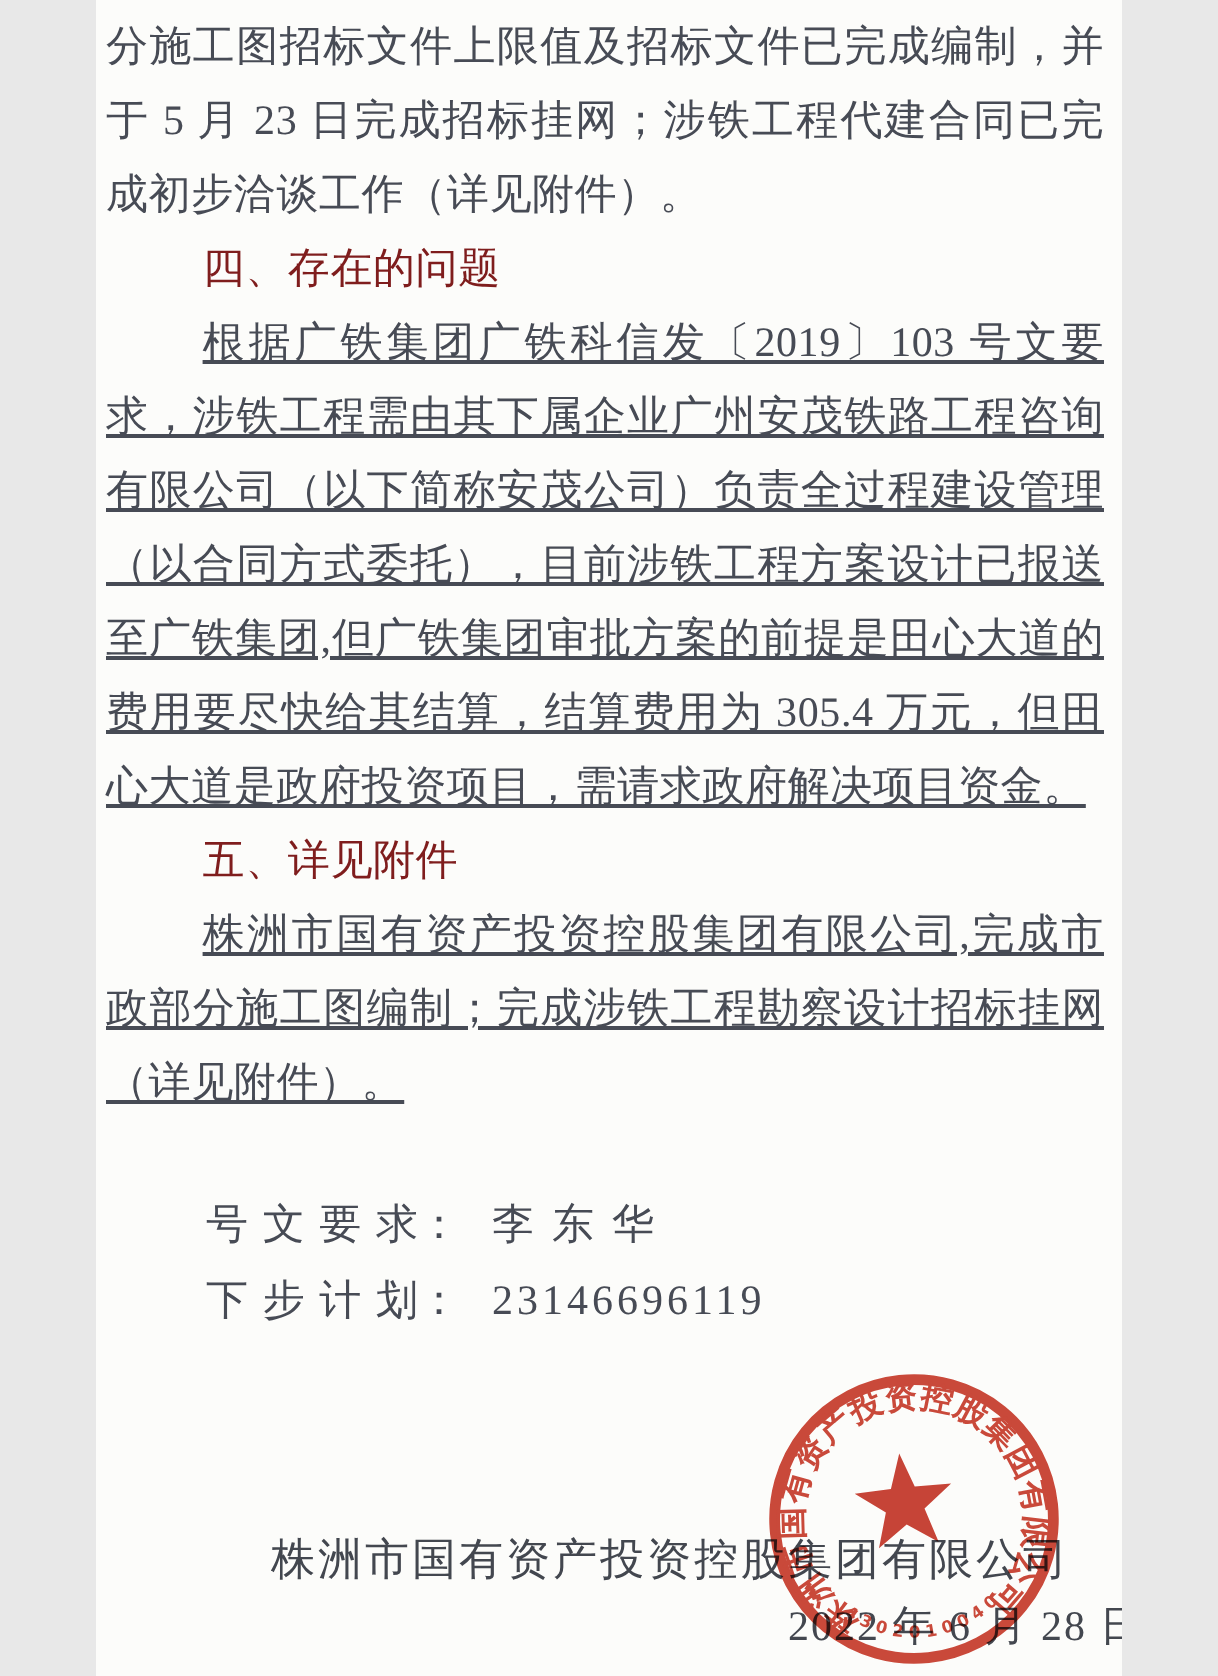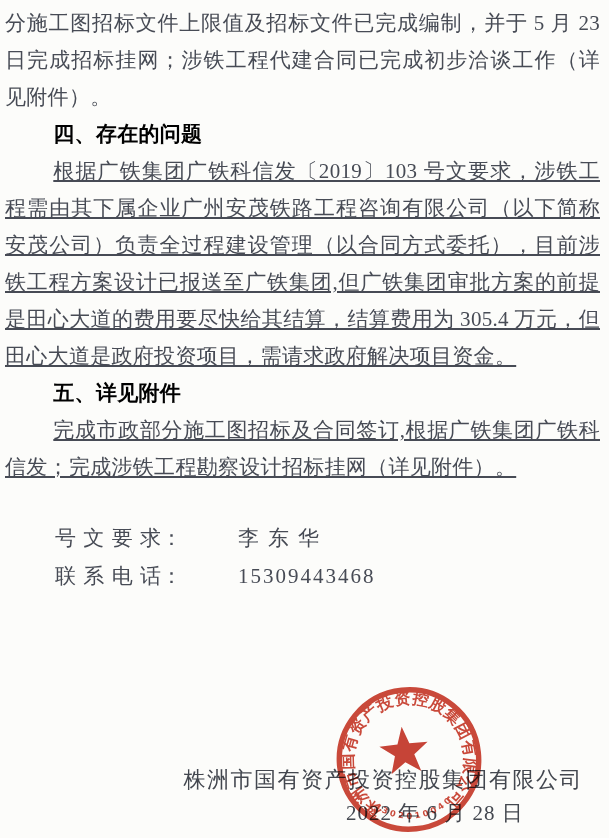--- a/index.html
+++ b/index.html
@@ -1,58 +1,58 @@
 <!DOCTYPE html>
 <html><head>
 <meta charset="utf-8">
 <style>
   html,body{margin:0;padding:0;background:#e8e8e8;}
   .page{
     position:relative;
-    width:609px;height:838px;
+    width:513px;height:838px;
     margin:0 auto;
     background:#fcfcfa;
     overflow:hidden;
     font-family:"Liberation Serif","DejaVu Serif",serif;
     color:#474b55;
     box-sizing:border-box;
     padding-top:5px;
   }
   .page p{
     margin:0;
     padding:0 9px 0 5px;
     font-size:21px;
     line-height:37px;
     text-align:justify;
     letter-spacing:0.3px;
   }
   .heading{
     font-family:"DejaVu Sans","Liberation Sans",sans-serif;
-    font-weight:700;
-    color:#000000;
+    font-weight:400;
+    color:#7f1d1d;
     text-indent:2.3em;
     letter-spacing:1.5px;
   }
   .indent{text-indent:2.3em;text-decoration:underline;}
   .attachment{margin-top:27px !important;text-indent:2.3em;}
   .signoff{
     margin-top:33px;
     padding-left:55px;
     font-size:21px;
   }
   .signoff-row{line-height:38px;white-space:nowrap;}
   .signoff-label{
     display:inline-block;
     width:106px;
     text-align:justify;
     text-align-last:justify;
     vertical-align:bottom;
   }
   .signoff-colon{display:inline-block;margin-right:16px;}
-  .signoff-value{letter-spacing:9px;margin-left:40px;}
+  .signoff-value{letter-spacing:9px;}
   .signoff-row.phone .signoff-value{letter-spacing:2px;}
   .issuer{
     position:absolute;
     top:765px;right:26px;
     font-size:22px;
     letter-spacing:1.5px;
     color:#43474f;
     white-space:nowrap;
   }
   .date{
@@ -80,29 +80,29 @@
 <body>
 
 <div class="page">
 
   <p>分施工图招标文件上限值及招标文件已完成编制，并于 5 月 23 日完成招标挂网；涉铁工程代建合同已完成初步洽谈工作（详见附件）。</p>
 
   <p class="heading">四、存在的问题</p>
   <p class="indent">根据广铁集团广铁科信发〔2019〕103 号文要求，涉铁工程需由其下属企业广州安茂铁路工程咨询有限公司（以下简称安茂公司）负责全过程建设管理（以合同方式委托），目前涉铁工程方案设计已报送至广铁集团,但广铁集团审批方案的前提是田心大道的费用要尽快给其结算，结算费用为 305.4 万元，但田心大道是政府投资项目，需请求政府解决项目资金。</p>
 
   <p class="heading">五、详见附件</p>
-  <p class="indent">完成市政部分施工图招标及合同签订,根据广铁集团广铁科信发；完成涉铁工程勘察设计招标挂网（详见附件）。</p>
+  <p class="indent">株洲市国有资产投资控股集团有限公司,完成市政部分施工图编制；完成涉铁工程勘察设计招标挂网（详见附件）。</p>
 
 
   <div class="signoff">
     <div class="signoff-row">
       <span class="signoff-label">号文要求</span><span class="signoff-colon">：</span><span class="signoff-value">李东华</span>
     </div>
     <div class="signoff-row phone">
-      <span class="signoff-label">联系电话</span><span class="signoff-colon">：</span><span class="signoff-value">15309443468</span>
+      <span class="signoff-label">下步计划</span><span class="signoff-colon">：</span><span class="signoff-value">23146696119</span>
     </div>
   </div>
 
   <div class="issuer">株洲市国有资产投资控股集团有限公司</div>
   <div class="date">2022 年 6 月 28 日</div>
 
   <svg class="seal" viewBox="-80 -80 160 160" xmlns="http://www.w3.org/2000/svg">
 
     <circle cx="0" cy="0" r="71" fill="none" stroke="#c83a2a" stroke-width="5.5"></circle>
 

